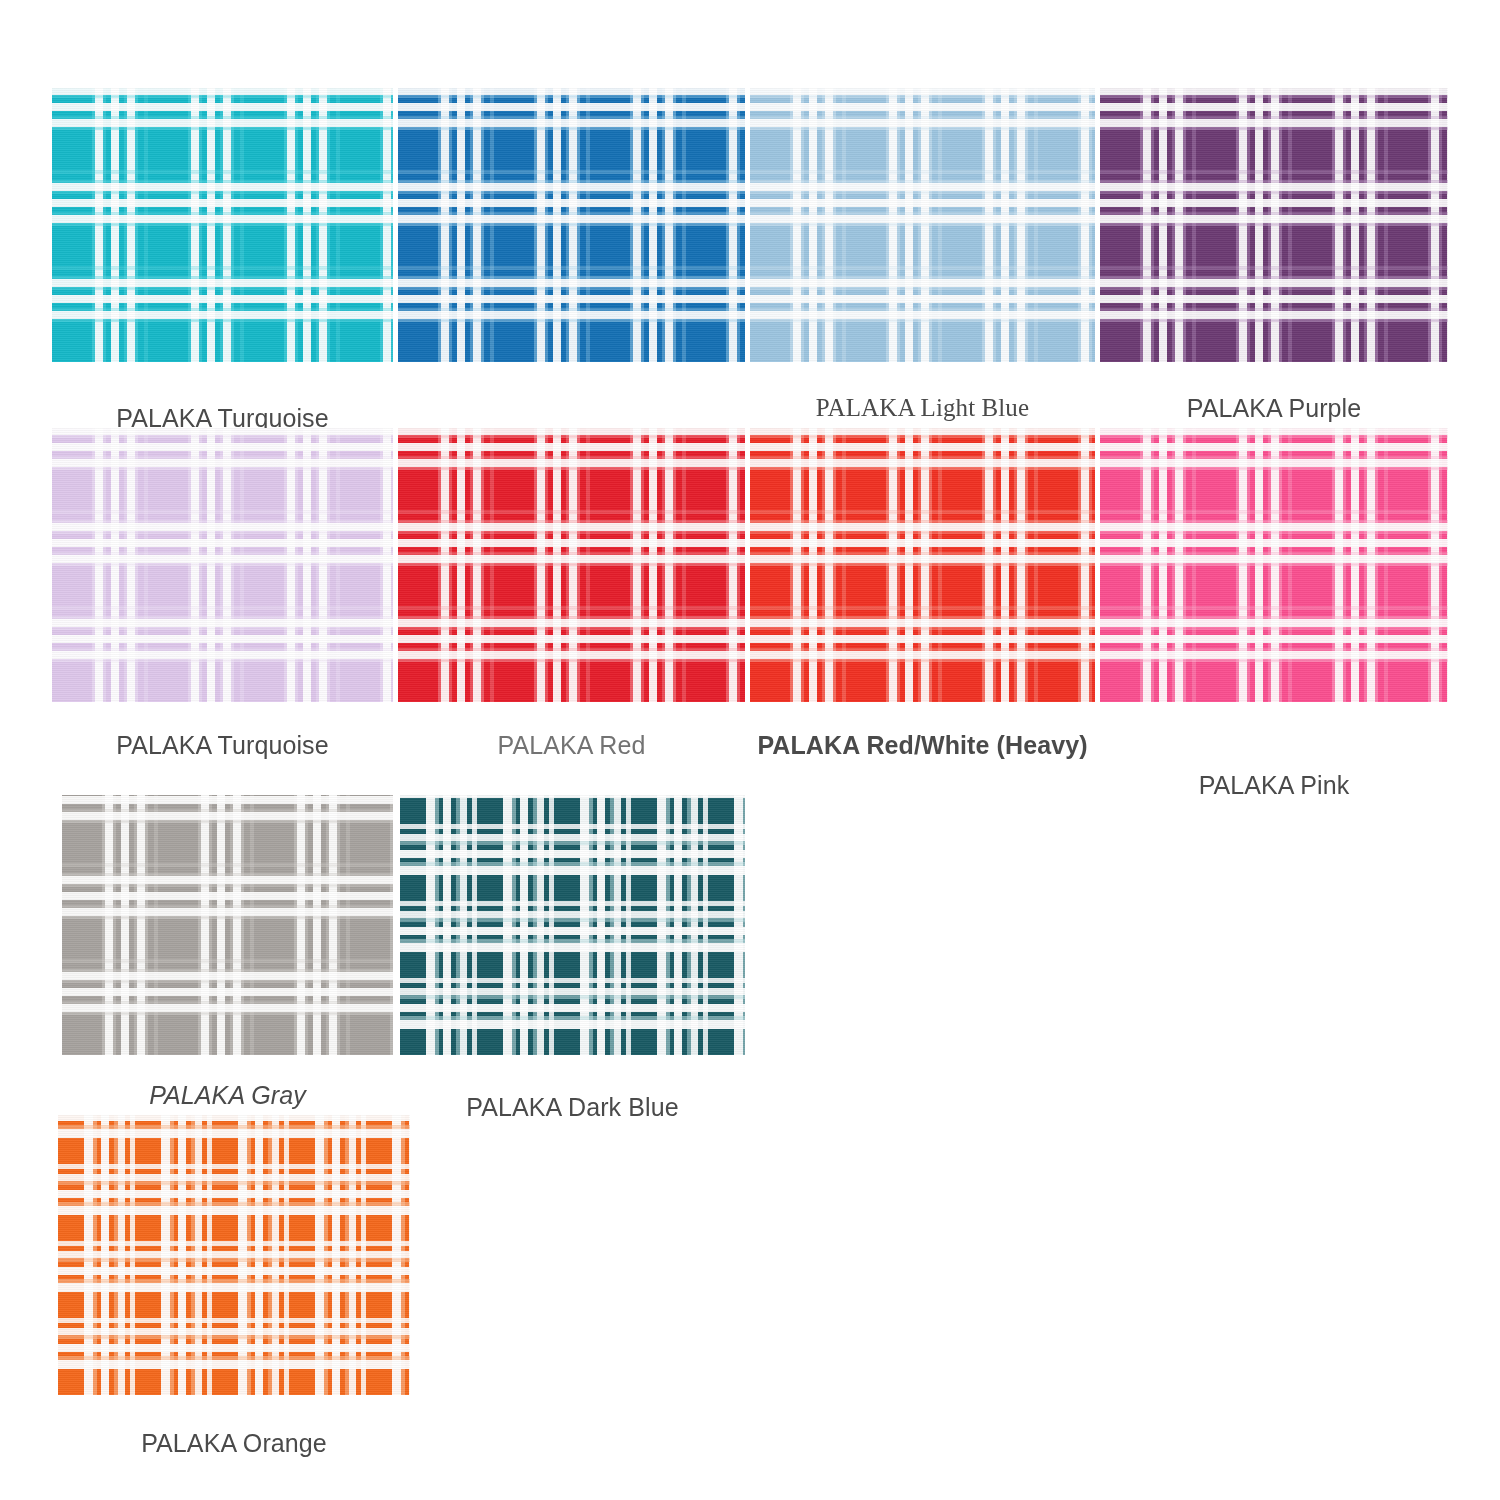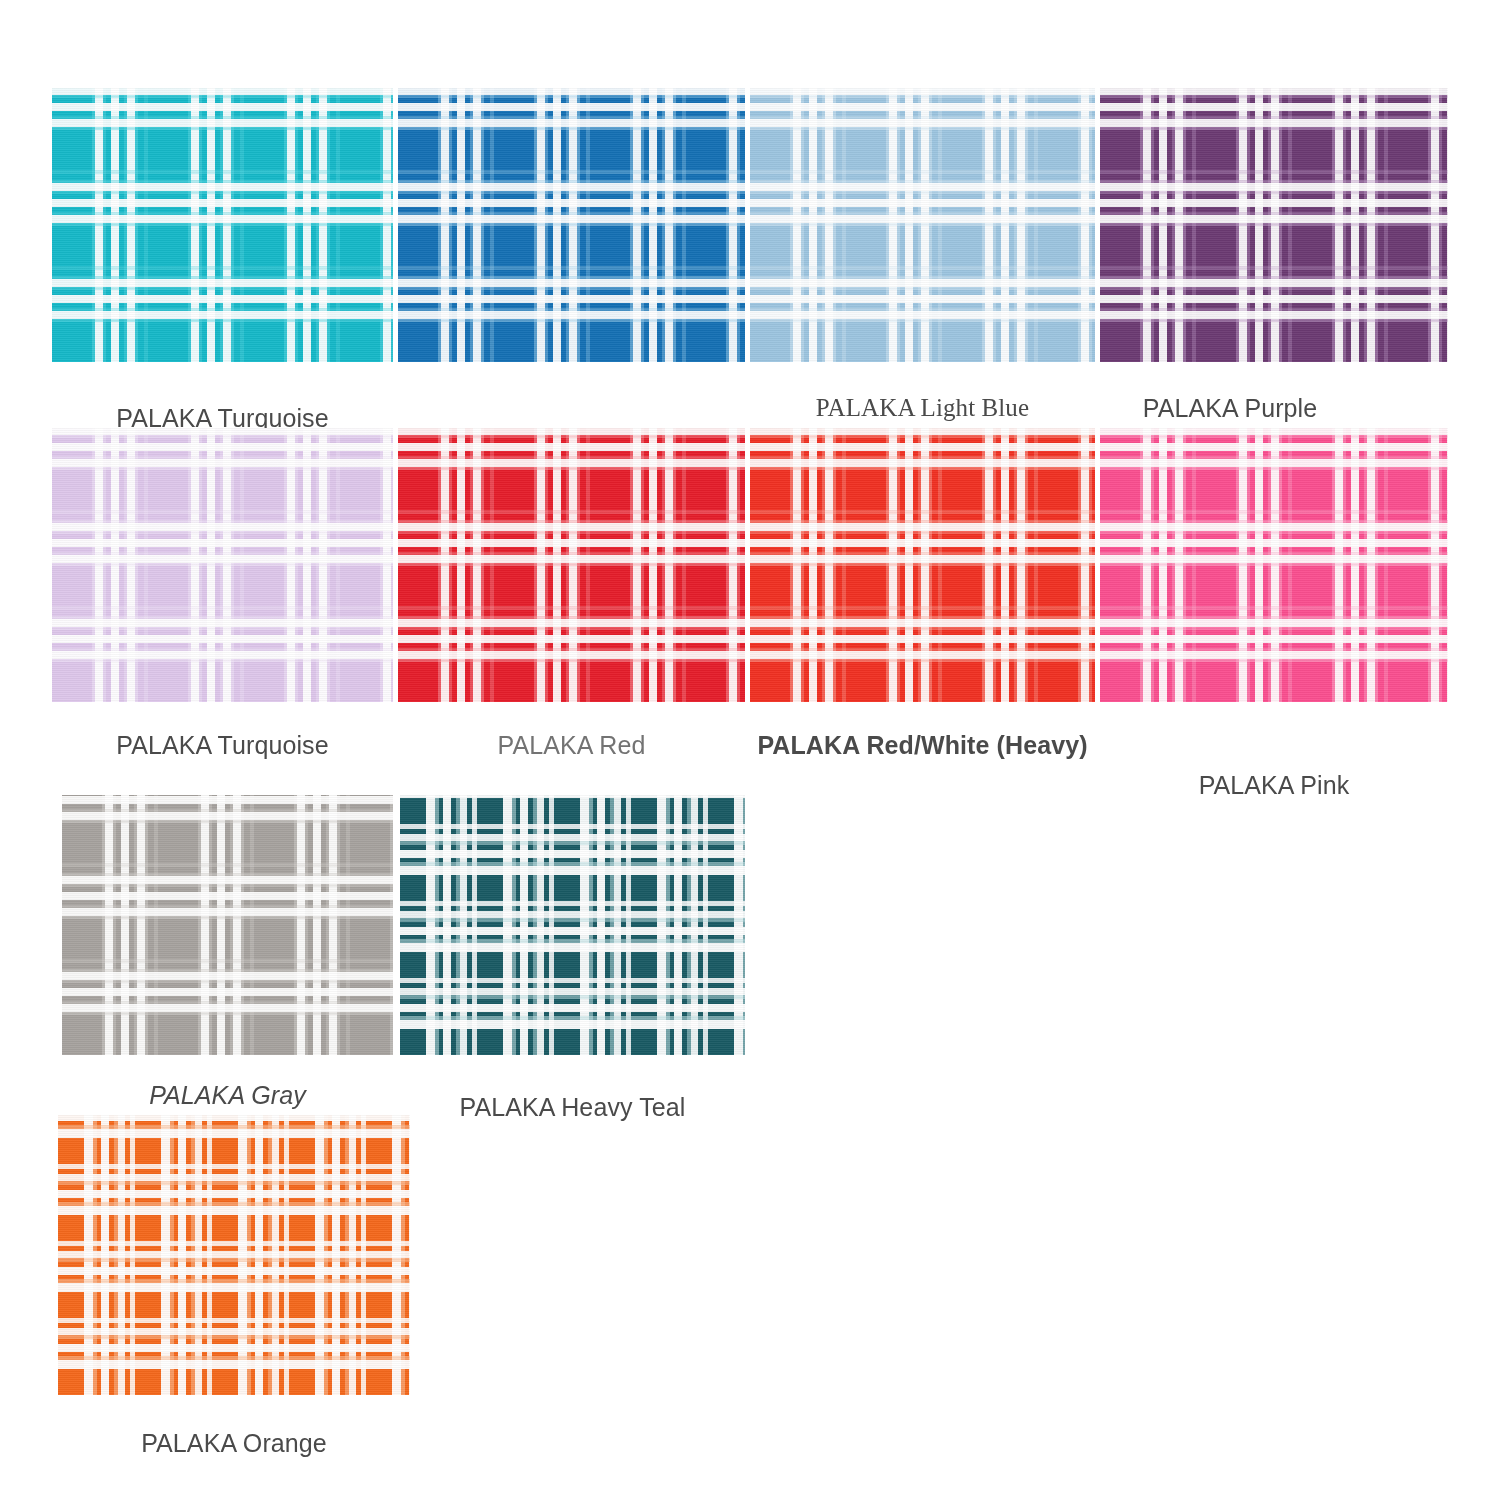--- a/index.html
+++ b/index.html
@@ -62,21 +62,21 @@
     <div class="swatch-cell" style="left: 398px; top: 88px; width: 347px; height: 274px;">
       <div class="swatch-image" style="background-color: rgb(20, 112, 180); background-image: repeating-linear-gradient(0deg, rgba(255, 255, 255, 0.05) 0px, rgba(255, 255, 255, 0.05) 1px, rgba(0, 0, 0, 0.035) 1px, rgba(0, 0, 0, 0.035) 2px), repeating-linear-gradient(0deg, transparent 0px, transparent 40px, rgba(169, 214, 239, 0.45) 40px, rgba(169, 214, 239, 0.45) 43px, rgba(255, 255, 255, 0.92) 43px, rgba(255, 255, 255, 0.92) 51px, rgba(169, 214, 239, 0.35) 51px, rgba(169, 214, 239, 0.35) 54px, transparent 54px, transparent 59px, rgba(255, 255, 255, 0.92) 59px, rgba(255, 255, 255, 0.92) 67px, transparent 67px, transparent 72px, rgba(169, 214, 239, 0.35) 72px, rgba(169, 214, 239, 0.35) 75px, rgba(255, 255, 255, 0.92) 75px, rgba(255, 255, 255, 0.92) 83px, rgba(169, 214, 239, 0.45) 83px, rgba(169, 214, 239, 0.45) 86px, transparent 86px, transparent 92px, rgba(169, 214, 239, 0.3) 92px, rgba(169, 214, 239, 0.3) 96px), repeating-linear-gradient(90deg, transparent 0px, transparent 40px, rgba(169, 214, 239, 0.45) 40px, rgba(169, 214, 239, 0.45) 43px, rgba(255, 255, 255, 0.92) 43px, rgba(255, 255, 255, 0.92) 51px, rgba(169, 214, 239, 0.35) 51px, rgba(169, 214, 239, 0.35) 54px, transparent 54px, transparent 59px, rgba(255, 255, 255, 0.92) 59px, rgba(255, 255, 255, 0.92) 67px, transparent 67px, transparent 72px, rgba(169, 214, 239, 0.35) 72px, rgba(169, 214, 239, 0.35) 75px, rgba(255, 255, 255, 0.92) 75px, rgba(255, 255, 255, 0.92) 83px, rgba(169, 214, 239, 0.45) 83px, rgba(169, 214, 239, 0.45) 86px, transparent 86px, transparent 92px, rgba(169, 214, 239, 0.3) 92px, rgba(169, 214, 239, 0.3) 96px);"></div>
     </div>
     <div class="swatch-cell" style="left: 750px; top: 88px; width: 345px; height: 274px;">
       <div class="swatch-image" style="background-color: rgb(156, 196, 223); background-image: repeating-linear-gradient(0deg, rgba(255, 255, 255, 0.05) 0px, rgba(255, 255, 255, 0.05) 1px, rgba(0, 0, 0, 0.035) 1px, rgba(0, 0, 0, 0.035) 2px), repeating-linear-gradient(0deg, transparent 0px, transparent 40px, rgba(216, 234, 245, 0.45) 40px, rgba(216, 234, 245, 0.45) 43px, rgba(255, 255, 255, 0.92) 43px, rgba(255, 255, 255, 0.92) 51px, rgba(216, 234, 245, 0.35) 51px, rgba(216, 234, 245, 0.35) 54px, transparent 54px, transparent 59px, rgba(255, 255, 255, 0.92) 59px, rgba(255, 255, 255, 0.92) 67px, transparent 67px, transparent 72px, rgba(216, 234, 245, 0.35) 72px, rgba(216, 234, 245, 0.35) 75px, rgba(255, 255, 255, 0.92) 75px, rgba(255, 255, 255, 0.92) 83px, rgba(216, 234, 245, 0.45) 83px, rgba(216, 234, 245, 0.45) 86px, transparent 86px, transparent 92px, rgba(216, 234, 245, 0.3) 92px, rgba(216, 234, 245, 0.3) 96px), repeating-linear-gradient(90deg, transparent 0px, transparent 40px, rgba(216, 234, 245, 0.45) 40px, rgba(216, 234, 245, 0.45) 43px, rgba(255, 255, 255, 0.92) 43px, rgba(255, 255, 255, 0.92) 51px, rgba(216, 234, 245, 0.35) 51px, rgba(216, 234, 245, 0.35) 54px, transparent 54px, transparent 59px, rgba(255, 255, 255, 0.92) 59px, rgba(255, 255, 255, 0.92) 67px, transparent 67px, transparent 72px, rgba(216, 234, 245, 0.35) 72px, rgba(216, 234, 245, 0.35) 75px, rgba(255, 255, 255, 0.92) 75px, rgba(255, 255, 255, 0.92) 83px, rgba(216, 234, 245, 0.45) 83px, rgba(216, 234, 245, 0.45) 86px, transparent 86px, transparent 92px, rgba(216, 234, 245, 0.3) 92px, rgba(216, 234, 245, 0.3) 96px);"></div>
     </div>
     <div class="swatch-caption" style="left: 750px; top: 394px; width: 345px; color: rgb(74, 74, 74); font-family: Liberation Serif, serif;">PALAKA Light Blue</div>
     <div class="swatch-cell" style="left: 1100px; top: 88px; width: 348px; height: 274px;">
       <div class="swatch-image" style="background-color: rgb(107, 58, 114); background-image: repeating-linear-gradient(0deg, rgba(255, 255, 255, 0.05) 0px, rgba(255, 255, 255, 0.05) 1px, rgba(0, 0, 0, 0.035) 1px, rgba(0, 0, 0, 0.035) 2px), repeating-linear-gradient(0deg, transparent 0px, transparent 40px, rgba(196, 163, 205, 0.45) 40px, rgba(196, 163, 205, 0.45) 43px, rgba(255, 255, 255, 0.92) 43px, rgba(255, 255, 255, 0.92) 51px, rgba(196, 163, 205, 0.35) 51px, rgba(196, 163, 205, 0.35) 54px, transparent 54px, transparent 59px, rgba(255, 255, 255, 0.92) 59px, rgba(255, 255, 255, 0.92) 67px, transparent 67px, transparent 72px, rgba(196, 163, 205, 0.35) 72px, rgba(196, 163, 205, 0.35) 75px, rgba(255, 255, 255, 0.92) 75px, rgba(255, 255, 255, 0.92) 83px, rgba(196, 163, 205, 0.45) 83px, rgba(196, 163, 205, 0.45) 86px, transparent 86px, transparent 92px, rgba(196, 163, 205, 0.3) 92px, rgba(196, 163, 205, 0.3) 96px), repeating-linear-gradient(90deg, transparent 0px, transparent 40px, rgba(196, 163, 205, 0.45) 40px, rgba(196, 163, 205, 0.45) 43px, rgba(255, 255, 255, 0.92) 43px, rgba(255, 255, 255, 0.92) 51px, rgba(196, 163, 205, 0.35) 51px, rgba(196, 163, 205, 0.35) 54px, transparent 54px, transparent 59px, rgba(255, 255, 255, 0.92) 59px, rgba(255, 255, 255, 0.92) 67px, transparent 67px, transparent 72px, rgba(196, 163, 205, 0.35) 72px, rgba(196, 163, 205, 0.35) 75px, rgba(255, 255, 255, 0.92) 75px, rgba(255, 255, 255, 0.92) 83px, rgba(196, 163, 205, 0.45) 83px, rgba(196, 163, 205, 0.45) 86px, transparent 86px, transparent 92px, rgba(196, 163, 205, 0.3) 92px, rgba(196, 163, 205, 0.3) 96px);"></div>
     </div>
-    <div class="swatch-caption" style="left: 1056px; top: 394px; width: 348px; color: rgb(74, 74, 74);">PALAKA Purple</div>
+    <div class="swatch-caption" style="left: 1100px; top: 394px; width: 348px; color: rgb(74, 74, 74);">PALAKA Purple</div>
     <div class="swatch-cell" style="left: 52px; top: 428px; width: 341px; height: 274px;">
       <div class="swatch-image" style="background-color: rgb(221, 198, 234); background-image: repeating-linear-gradient(0deg, rgba(255, 255, 255, 0.05) 0px, rgba(255, 255, 255, 0.05) 1px, rgba(0, 0, 0, 0.035) 1px, rgba(0, 0, 0, 0.035) 2px), repeating-linear-gradient(0deg, transparent 0px, transparent 40px, rgba(242, 232, 248, 0.45) 40px, rgba(242, 232, 248, 0.45) 43px, rgba(255, 255, 255, 0.92) 43px, rgba(255, 255, 255, 0.92) 51px, rgba(242, 232, 248, 0.35) 51px, rgba(242, 232, 248, 0.35) 54px, transparent 54px, transparent 59px, rgba(255, 255, 255, 0.92) 59px, rgba(255, 255, 255, 0.92) 67px, transparent 67px, transparent 72px, rgba(242, 232, 248, 0.35) 72px, rgba(242, 232, 248, 0.35) 75px, rgba(255, 255, 255, 0.92) 75px, rgba(255, 255, 255, 0.92) 83px, rgba(242, 232, 248, 0.45) 83px, rgba(242, 232, 248, 0.45) 86px, transparent 86px, transparent 92px, rgba(242, 232, 248, 0.3) 92px, rgba(242, 232, 248, 0.3) 96px), repeating-linear-gradient(90deg, transparent 0px, transparent 40px, rgba(242, 232, 248, 0.45) 40px, rgba(242, 232, 248, 0.45) 43px, rgba(255, 255, 255, 0.92) 43px, rgba(255, 255, 255, 0.92) 51px, rgba(242, 232, 248, 0.35) 51px, rgba(242, 232, 248, 0.35) 54px, transparent 54px, transparent 59px, rgba(255, 255, 255, 0.92) 59px, rgba(255, 255, 255, 0.92) 67px, transparent 67px, transparent 72px, rgba(242, 232, 248, 0.35) 72px, rgba(242, 232, 248, 0.35) 75px, rgba(255, 255, 255, 0.92) 75px, rgba(255, 255, 255, 0.92) 83px, rgba(242, 232, 248, 0.45) 83px, rgba(242, 232, 248, 0.45) 86px, transparent 86px, transparent 92px, rgba(242, 232, 248, 0.3) 92px, rgba(242, 232, 248, 0.3) 96px);"></div>
     </div>
     <div class="swatch-caption" style="left: 52px; top: 731px; width: 341px; color: rgb(74, 74, 74);">PALAKA Turquoise</div>
     <div class="swatch-cell" style="left: 398px; top: 428px; width: 347px; height: 274px;">
       <div class="swatch-image" style="background-color: rgb(229, 29, 42); background-image: repeating-linear-gradient(0deg, rgba(255, 255, 255, 0.05) 0px, rgba(255, 255, 255, 0.05) 1px, rgba(0, 0, 0, 0.035) 1px, rgba(0, 0, 0, 0.035) 2px), repeating-linear-gradient(0deg, transparent 0px, transparent 40px, rgba(248, 166, 173, 0.45) 40px, rgba(248, 166, 173, 0.45) 43px, rgba(255, 255, 255, 0.92) 43px, rgba(255, 255, 255, 0.92) 51px, rgba(248, 166, 173, 0.35) 51px, rgba(248, 166, 173, 0.35) 54px, transparent 54px, transparent 59px, rgba(255, 255, 255, 0.92) 59px, rgba(255, 255, 255, 0.92) 67px, transparent 67px, transparent 72px, rgba(248, 166, 173, 0.35) 72px, rgba(248, 166, 173, 0.35) 75px, rgba(255, 255, 255, 0.92) 75px, rgba(255, 255, 255, 0.92) 83px, rgba(248, 166, 173, 0.45) 83px, rgba(248, 166, 173, 0.45) 86px, transparent 86px, transparent 92px, rgba(248, 166, 173, 0.3) 92px, rgba(248, 166, 173, 0.3) 96px), repeating-linear-gradient(90deg, transparent 0px, transparent 40px, rgba(248, 166, 173, 0.45) 40px, rgba(248, 166, 173, 0.45) 43px, rgba(255, 255, 255, 0.92) 43px, rgba(255, 255, 255, 0.92) 51px, rgba(248, 166, 173, 0.35) 51px, rgba(248, 166, 173, 0.35) 54px, transparent 54px, transparent 59px, rgba(255, 255, 255, 0.92) 59px, rgba(255, 255, 255, 0.92) 67px, transparent 67px, transparent 72px, rgba(248, 166, 173, 0.35) 72px, rgba(248, 166, 173, 0.35) 75px, rgba(255, 255, 255, 0.92) 75px, rgba(255, 255, 255, 0.92) 83px, rgba(248, 166, 173, 0.45) 83px, rgba(248, 166, 173, 0.45) 86px, transparent 86px, transparent 92px, rgba(248, 166, 173, 0.3) 92px, rgba(248, 166, 173, 0.3) 96px);"></div>
     </div>
     <div class="swatch-caption" style="left: 398px; top: 731px; width: 347px; color: #737373;">PALAKA Red</div>
     <div class="swatch-cell" style="left: 750px; top: 428px; width: 345px; height: 274px;">
       <div class="swatch-image" style="background-color: rgb(240, 48, 34); background-image: repeating-linear-gradient(0deg, rgba(255, 255, 255, 0.05) 0px, rgba(255, 255, 255, 0.05) 1px, rgba(0, 0, 0, 0.035) 1px, rgba(0, 0, 0, 0.035) 2px), repeating-linear-gradient(0deg, transparent 0px, transparent 40px, rgba(251, 179, 168, 0.45) 40px, rgba(251, 179, 168, 0.45) 43px, rgba(255, 255, 255, 0.92) 43px, rgba(255, 255, 255, 0.92) 51px, rgba(251, 179, 168, 0.35) 51px, rgba(251, 179, 168, 0.35) 54px, transparent 54px, transparent 59px, rgba(255, 255, 255, 0.92) 59px, rgba(255, 255, 255, 0.92) 67px, transparent 67px, transparent 72px, rgba(251, 179, 168, 0.35) 72px, rgba(251, 179, 168, 0.35) 75px, rgba(255, 255, 255, 0.92) 75px, rgba(255, 255, 255, 0.92) 83px, rgba(251, 179, 168, 0.45) 83px, rgba(251, 179, 168, 0.45) 86px, transparent 86px, transparent 92px, rgba(251, 179, 168, 0.3) 92px, rgba(251, 179, 168, 0.3) 96px), repeating-linear-gradient(90deg, transparent 0px, transparent 40px, rgba(251, 179, 168, 0.45) 40px, rgba(251, 179, 168, 0.45) 43px, rgba(255, 255, 255, 0.92) 43px, rgba(255, 255, 255, 0.92) 51px, rgba(251, 179, 168, 0.35) 51px, rgba(251, 179, 168, 0.35) 54px, transparent 54px, transparent 59px, rgba(255, 255, 255, 0.92) 59px, rgba(255, 255, 255, 0.92) 67px, transparent 67px, transparent 72px, rgba(251, 179, 168, 0.35) 72px, rgba(251, 179, 168, 0.35) 75px, rgba(255, 255, 255, 0.92) 75px, rgba(255, 255, 255, 0.92) 83px, rgba(251, 179, 168, 0.45) 83px, rgba(251, 179, 168, 0.45) 86px, transparent 86px, transparent 92px, rgba(251, 179, 168, 0.3) 92px, rgba(251, 179, 168, 0.3) 96px);"></div>
@@ -86,18 +86,18 @@
       <div class="swatch-image" style="background-color: rgb(250, 78, 143); background-image: repeating-linear-gradient(0deg, rgba(255, 255, 255, 0.05) 0px, rgba(255, 255, 255, 0.05) 1px, rgba(0, 0, 0, 0.035) 1px, rgba(0, 0, 0, 0.035) 2px), repeating-linear-gradient(0deg, transparent 0px, transparent 40px, rgba(253, 182, 210, 0.45) 40px, rgba(253, 182, 210, 0.45) 43px, rgba(255, 255, 255, 0.92) 43px, rgba(255, 255, 255, 0.92) 51px, rgba(253, 182, 210, 0.35) 51px, rgba(253, 182, 210, 0.35) 54px, transparent 54px, transparent 59px, rgba(255, 255, 255, 0.92) 59px, rgba(255, 255, 255, 0.92) 67px, transparent 67px, transparent 72px, rgba(253, 182, 210, 0.35) 72px, rgba(253, 182, 210, 0.35) 75px, rgba(255, 255, 255, 0.92) 75px, rgba(255, 255, 255, 0.92) 83px, rgba(253, 182, 210, 0.45) 83px, rgba(253, 182, 210, 0.45) 86px, transparent 86px, transparent 92px, rgba(253, 182, 210, 0.3) 92px, rgba(253, 182, 210, 0.3) 96px), repeating-linear-gradient(90deg, transparent 0px, transparent 40px, rgba(253, 182, 210, 0.45) 40px, rgba(253, 182, 210, 0.45) 43px, rgba(255, 255, 255, 0.92) 43px, rgba(255, 255, 255, 0.92) 51px, rgba(253, 182, 210, 0.35) 51px, rgba(253, 182, 210, 0.35) 54px, transparent 54px, transparent 59px, rgba(255, 255, 255, 0.92) 59px, rgba(255, 255, 255, 0.92) 67px, transparent 67px, transparent 72px, rgba(253, 182, 210, 0.35) 72px, rgba(253, 182, 210, 0.35) 75px, rgba(255, 255, 255, 0.92) 75px, rgba(255, 255, 255, 0.92) 83px, rgba(253, 182, 210, 0.45) 83px, rgba(253, 182, 210, 0.45) 86px, transparent 86px, transparent 92px, rgba(253, 182, 210, 0.3) 92px, rgba(253, 182, 210, 0.3) 96px);"></div>
     </div>
     <div class="swatch-caption" style="left: 1100px; top: 731px; width: 348px; color: rgb(74, 74, 74); margin-top: 40px;">PALAKA Pink</div>
     <div class="swatch-cell" style="left: 62px; top: 795px; width: 331px; height: 260px;">
       <div class="swatch-image" style="background-color: rgb(166, 162, 158); background-image: repeating-linear-gradient(0deg, rgba(255, 255, 255, 0.05) 0px, rgba(255, 255, 255, 0.05) 1px, rgba(0, 0, 0, 0.035) 1px, rgba(0, 0, 0, 0.035) 2px), repeating-linear-gradient(0deg, transparent 0px, transparent 40px, rgba(213, 210, 207, 0.45) 40px, rgba(213, 210, 207, 0.45) 43px, rgba(255, 255, 255, 0.92) 43px, rgba(255, 255, 255, 0.92) 51px, rgba(213, 210, 207, 0.35) 51px, rgba(213, 210, 207, 0.35) 54px, transparent 54px, transparent 59px, rgba(255, 255, 255, 0.92) 59px, rgba(255, 255, 255, 0.92) 67px, transparent 67px, transparent 72px, rgba(213, 210, 207, 0.35) 72px, rgba(213, 210, 207, 0.35) 75px, rgba(255, 255, 255, 0.92) 75px, rgba(255, 255, 255, 0.92) 83px, rgba(213, 210, 207, 0.45) 83px, rgba(213, 210, 207, 0.45) 86px, transparent 86px, transparent 92px, rgba(213, 210, 207, 0.3) 92px, rgba(213, 210, 207, 0.3) 96px), repeating-linear-gradient(90deg, transparent 0px, transparent 40px, rgba(213, 210, 207, 0.45) 40px, rgba(213, 210, 207, 0.45) 43px, rgba(255, 255, 255, 0.92) 43px, rgba(255, 255, 255, 0.92) 51px, rgba(213, 210, 207, 0.35) 51px, rgba(213, 210, 207, 0.35) 54px, transparent 54px, transparent 59px, rgba(255, 255, 255, 0.92) 59px, rgba(255, 255, 255, 0.92) 67px, transparent 67px, transparent 72px, rgba(213, 210, 207, 0.35) 72px, rgba(213, 210, 207, 0.35) 75px, rgba(255, 255, 255, 0.92) 75px, rgba(255, 255, 255, 0.92) 83px, rgba(213, 210, 207, 0.45) 83px, rgba(213, 210, 207, 0.45) 86px, transparent 86px, transparent 92px, rgba(213, 210, 207, 0.3) 92px, rgba(213, 210, 207, 0.3) 96px);"></div>
     </div>
     <div class="swatch-caption" style="left: 62px; top: 1081px; width: 331px; color: rgb(74, 74, 74); font-style: italic;">PALAKA Gray</div>
     <div class="swatch-cell" style="left: 400px; top: 795px; width: 345px; height: 260px;">
       <div class="swatch-image" style="background-color: rgb(25, 90, 99); background-image: repeating-linear-gradient(0deg, rgba(255, 255, 255, 0.05) 0px, rgba(255, 255, 255, 0.05) 1px, rgba(0, 0, 0, 0.035) 1px, rgba(0, 0, 0, 0.035) 2px), repeating-linear-gradient(0deg, transparent 0px, transparent 26px, rgba(255, 255, 255, 0.95) 26px, rgba(255, 255, 255, 0.95) 35px, rgba(191, 224, 227, 0.55) 35px, rgba(191, 224, 227, 0.55) 39px, transparent 39px, transparent 43px, rgba(255, 255, 255, 0.95) 43px, rgba(255, 255, 255, 0.95) 51px, transparent 51px, transparent 56px, rgba(191, 224, 227, 0.5) 56px, rgba(191, 224, 227, 0.5) 60px, rgba(255, 255, 255, 0.9) 60px, rgba(255, 255, 255, 0.9) 67px, transparent 67px, transparent 72px, rgba(255, 255, 255, 0.85) 72px, rgba(255, 255, 255, 0.85) 77px), repeating-linear-gradient(90deg, transparent 0px, transparent 26px, rgba(255, 255, 255, 0.95) 26px, rgba(255, 255, 255, 0.95) 35px, rgba(191, 224, 227, 0.55) 35px, rgba(191, 224, 227, 0.55) 39px, transparent 39px, transparent 43px, rgba(255, 255, 255, 0.95) 43px, rgba(255, 255, 255, 0.95) 51px, transparent 51px, transparent 56px, rgba(191, 224, 227, 0.5) 56px, rgba(191, 224, 227, 0.5) 60px, rgba(255, 255, 255, 0.9) 60px, rgba(255, 255, 255, 0.9) 67px, transparent 67px, transparent 72px, rgba(255, 255, 255, 0.85) 72px, rgba(255, 255, 255, 0.85) 77px);"></div>
     </div>
-    <div class="swatch-caption" style="left: 400px; top: 1093px; width: 345px; color: rgb(74, 74, 74);">PALAKA Heavy Teal</div>
+    <div class="swatch-caption" style="left: 400px; top: 1093px; width: 345px; color: rgb(74, 74, 74);">PALAKA Dark Blue</div>
     <div class="swatch-cell" style="left: 58px; top: 1115px; width: 352px; height: 280px;">
       <div class="swatch-image" style="background-color: rgb(244, 104, 28); background-image: repeating-linear-gradient(0deg, rgba(255, 255, 255, 0.05) 0px, rgba(255, 255, 255, 0.05) 1px, rgba(0, 0, 0, 0.035) 1px, rgba(0, 0, 0, 0.035) 2px), repeating-linear-gradient(0deg, transparent 0px, transparent 26px, rgba(255, 255, 255, 0.95) 26px, rgba(255, 255, 255, 0.95) 35px, rgba(251, 193, 155, 0.55) 35px, rgba(251, 193, 155, 0.55) 39px, transparent 39px, transparent 43px, rgba(255, 255, 255, 0.95) 43px, rgba(255, 255, 255, 0.95) 51px, transparent 51px, transparent 56px, rgba(251, 193, 155, 0.5) 56px, rgba(251, 193, 155, 0.5) 60px, rgba(255, 255, 255, 0.9) 60px, rgba(255, 255, 255, 0.9) 67px, transparent 67px, transparent 72px, rgba(255, 255, 255, 0.85) 72px, rgba(255, 255, 255, 0.85) 77px), repeating-linear-gradient(90deg, transparent 0px, transparent 26px, rgba(255, 255, 255, 0.95) 26px, rgba(255, 255, 255, 0.95) 35px, rgba(251, 193, 155, 0.55) 35px, rgba(251, 193, 155, 0.55) 39px, transparent 39px, transparent 43px, rgba(255, 255, 255, 0.95) 43px, rgba(255, 255, 255, 0.95) 51px, transparent 51px, transparent 56px, rgba(251, 193, 155, 0.5) 56px, rgba(251, 193, 155, 0.5) 60px, rgba(255, 255, 255, 0.9) 60px, rgba(255, 255, 255, 0.9) 67px, transparent 67px, transparent 72px, rgba(255, 255, 255, 0.85) 72px, rgba(255, 255, 255, 0.85) 77px);"></div>
     </div>
     <div class="swatch-caption" style="left: 58px; top: 1429px; width: 352px; color: rgb(74, 74, 74);">PALAKA Orange</div>
   </div>
 
 </body></html>

